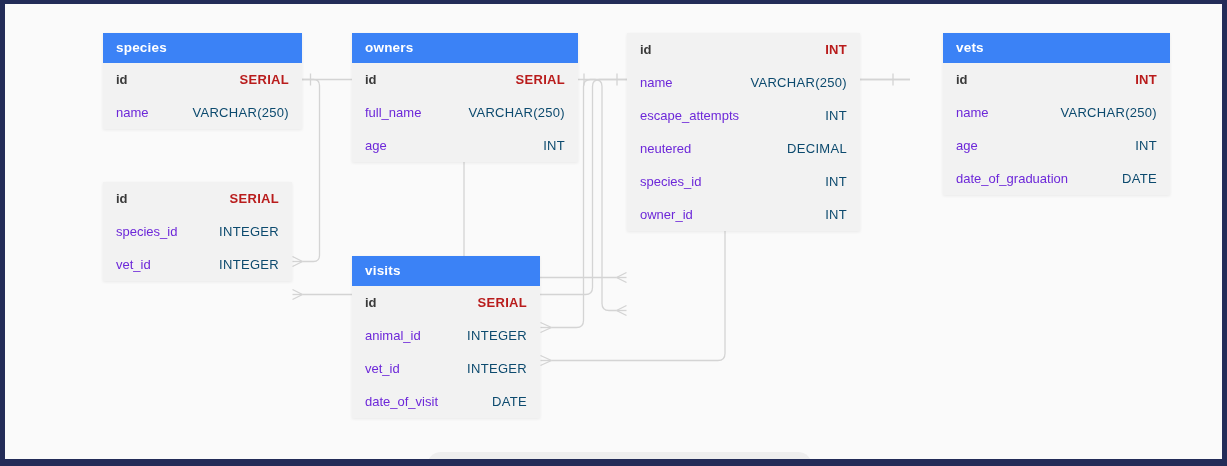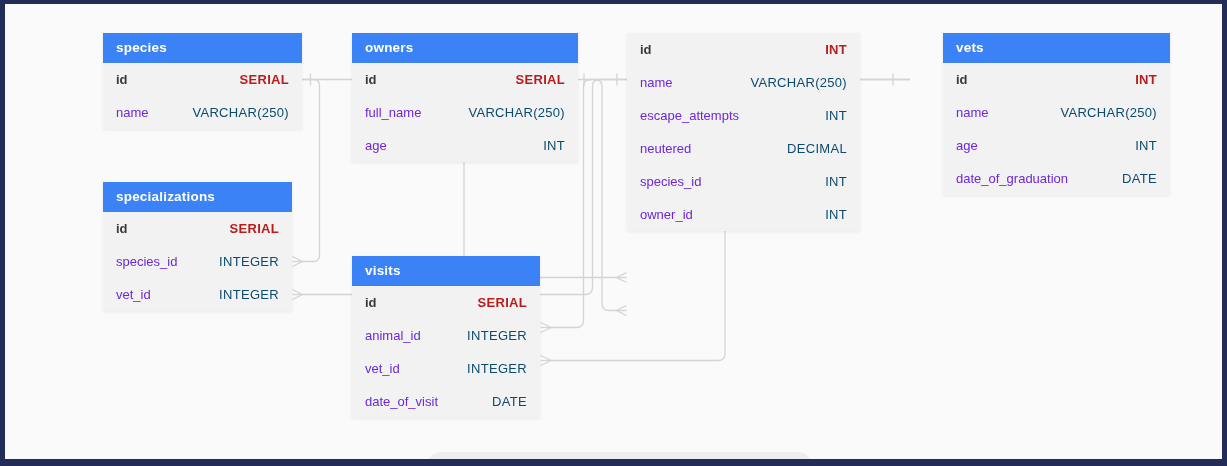--- a/index.html
+++ b/index.html
@@ -59,21 +59,20 @@
         <div class="table-row pk">
           <span class="col-name">id</span>
           <span class="col-type">SERIAL</span>
         </div>
         <div class="table-row">
           <span class="col-name">name</span>
           <span class="col-type">VARCHAR(250)</span>
         </div>
       </div>
       <div class="table" style="left: 103px; top: 182px; width: 189px;">
-        <div class="table-header"><span>specializations</span></div>
         <div class="table-row pk">
           <span class="col-name">id</span>
           <span class="col-type">SERIAL</span>
         </div>
         <div class="table-row">
           <span class="col-name">species_id</span>
           <span class="col-type">INTEGER</span>
         </div>
         <div class="table-row">
           <span class="col-name">vet_id</span>

